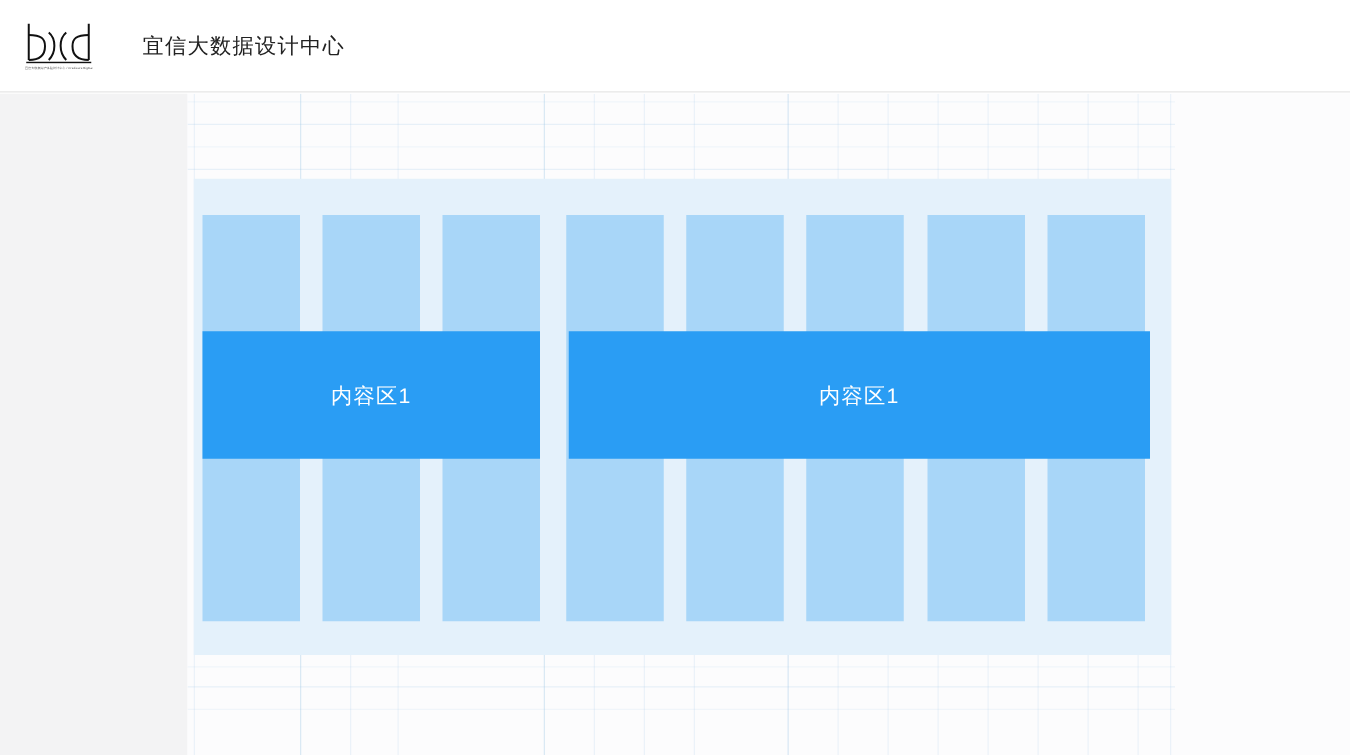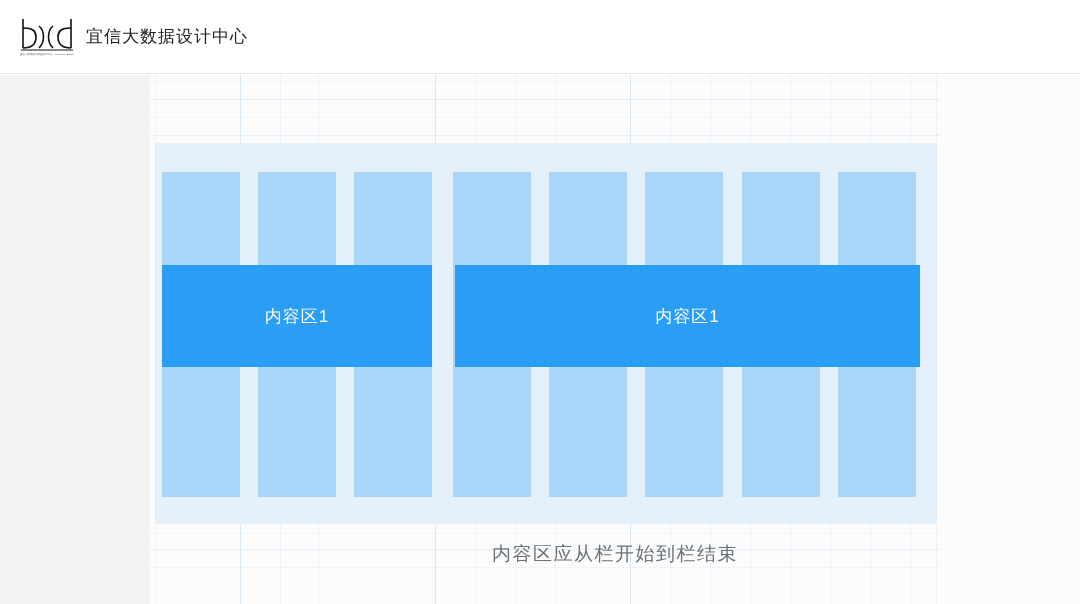--- a/index.html
+++ b/index.html
@@ -46,21 +46,21 @@
     width: 54px;
     text-align: center;
     font-size: 2.4px;
     line-height: 3.4px;
     color: #4a4a4a;
     letter-spacing: 0.1px;
     white-space: nowrap;
     overflow: hidden;
   }
   .header-title {
-    margin-left: 8px;
+    margin-left: 36px;
     font-size: 17px;
     color: #222222;
     letter-spacing: 1px;
     font-weight: 500;
   }
 
   
   .slide {
     position: absolute;
     left: 0;
@@ -236,15 +236,14 @@
       <div class="col" style="left:387px;"></div>
       <div class="col" style="left:483px;"></div>
       <div class="col" style="left:580px;"></div>
       <div class="col" style="left:676px;"></div>
     </div>
 
     <div class="content-block" style="left:12px; top:190px; width:270px; height:102px;">内容区1</div>
 
     <div class="content-block" style="left:305px; top:190px; width:465px; height:102px;">内容区1</div>
 
-    <div class="caption">内容区应从栏开始到栏结束</div>
   </div>
 </div>
 
 </body></html>

